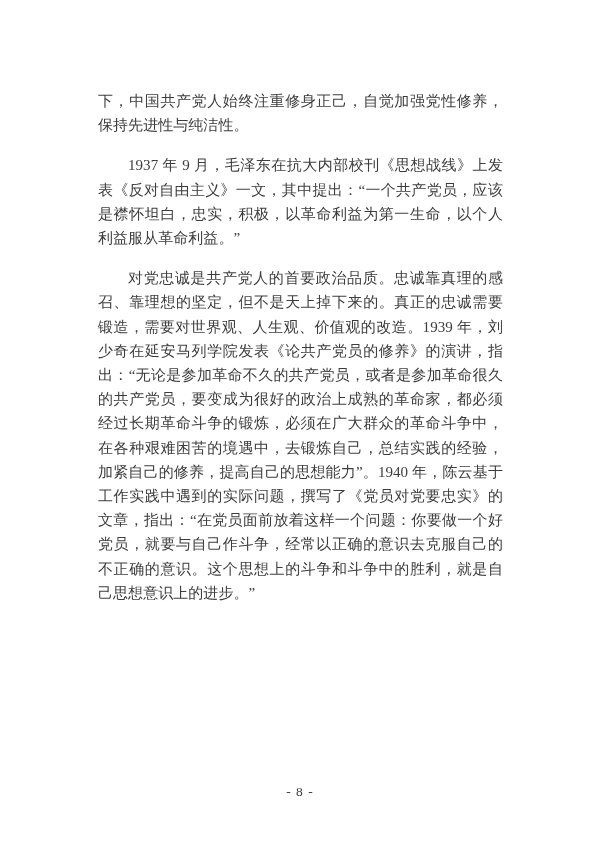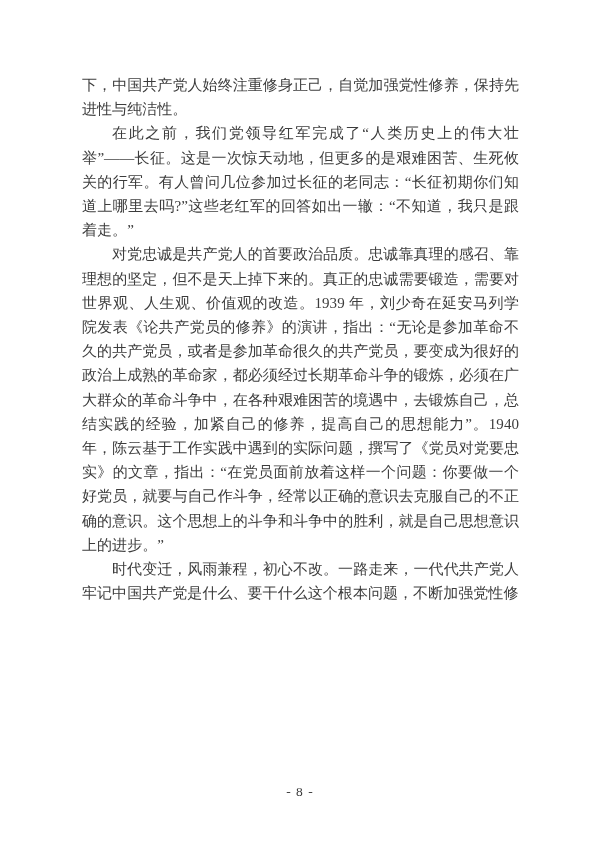--- a/index.html
+++ b/index.html
@@ -21,21 +21,21 @@
     left: 82px;
     top: 73px;
     width: 437px;
     font-size: 15px;
     line-height: 24.2px;
     text-align: justify;
     text-justify: inter-ideograph;
     letter-spacing: 0.05px;
   }
   .para {
-    margin: 0;
+    margin: 16px;
     padding: 0;
     text-indent: 2em;
   }
   .para.continuation {
     text-indent: 0;
   }
   .page-number {
     position: absolute;
     top: 784px;
     left: 0;
@@ -45,18 +45,17 @@
     letter-spacing: 1px;
     color: #3c3c3c;
   }
 </style>
 </head>
 <body>
 
 <div class="page">
   <div class="text-block">
     <p class="para continuation">下，中国共产党人始终注重修身正己，自觉加强党性修养，保持先进性与纯洁性。</p>
-    <p class="para">在此之前，我们党领导红军完成了“人类历史上的伟大壮举”——长征。这是一次惊天动地，但更多的是艰难困苦、生死攸关的行军。有人曾问几位参加过长征的老同志：“长征初期你们知道上哪里去吗?”这些老红军的回答如出一辙：“不知道，我只是跟着走。”</p>
+    <p class="para">1937 年 9 月，毛泽东在抗大内部校刊《思想战线》上发表《反对自由主义》一文，其中提出：“一个共产党员，应该是襟怀坦白，忠实，积极，以革命利益为第一生命，以个人利益服从革命利益。”</p>
     <p class="para">对党忠诚是共产党人的首要政治品质。忠诚靠真理的感召、靠理想的坚定，但不是天上掉下来的。真正的忠诚需要锻造，需要对世界观、人生观、价值观的改造。1939 年，刘少奇在延安马列学院发表《论共产党员的修养》的演讲，指出：“无论是参加革命不久的共产党员，或者是参加革命很久的共产党员，要变成为很好的政治上成熟的革命家，都必须经过长期革命斗争的锻炼，必须在广大群众的革命斗争中，在各种艰难困苦的境遇中，去锻炼自己，总结实践的经验，加紧自己的修养，提高自己的思想能力”。1940 年，陈云基于工作实践中遇到的实际问题，撰写了《党员对党要忠实》的文章，指出：“在党员面前放着这样一个问题：你要做一个好党员，就要与自己作斗争，经常以正确的意识去克服自己的不正确的意识。这个思想上的斗争和斗争中的胜利，就是自己思想意识上的进步。”</p>
-    <p class="para">时代变迁，风雨兼程，初心不改。一路走来，一代代共产党人牢记中国共产党是什么、要干什么这个根本问题，不断加强党性修</p>
   </div>
   <div class="page-number">- 8 -</div>
 </div>
 
 </body></html>

